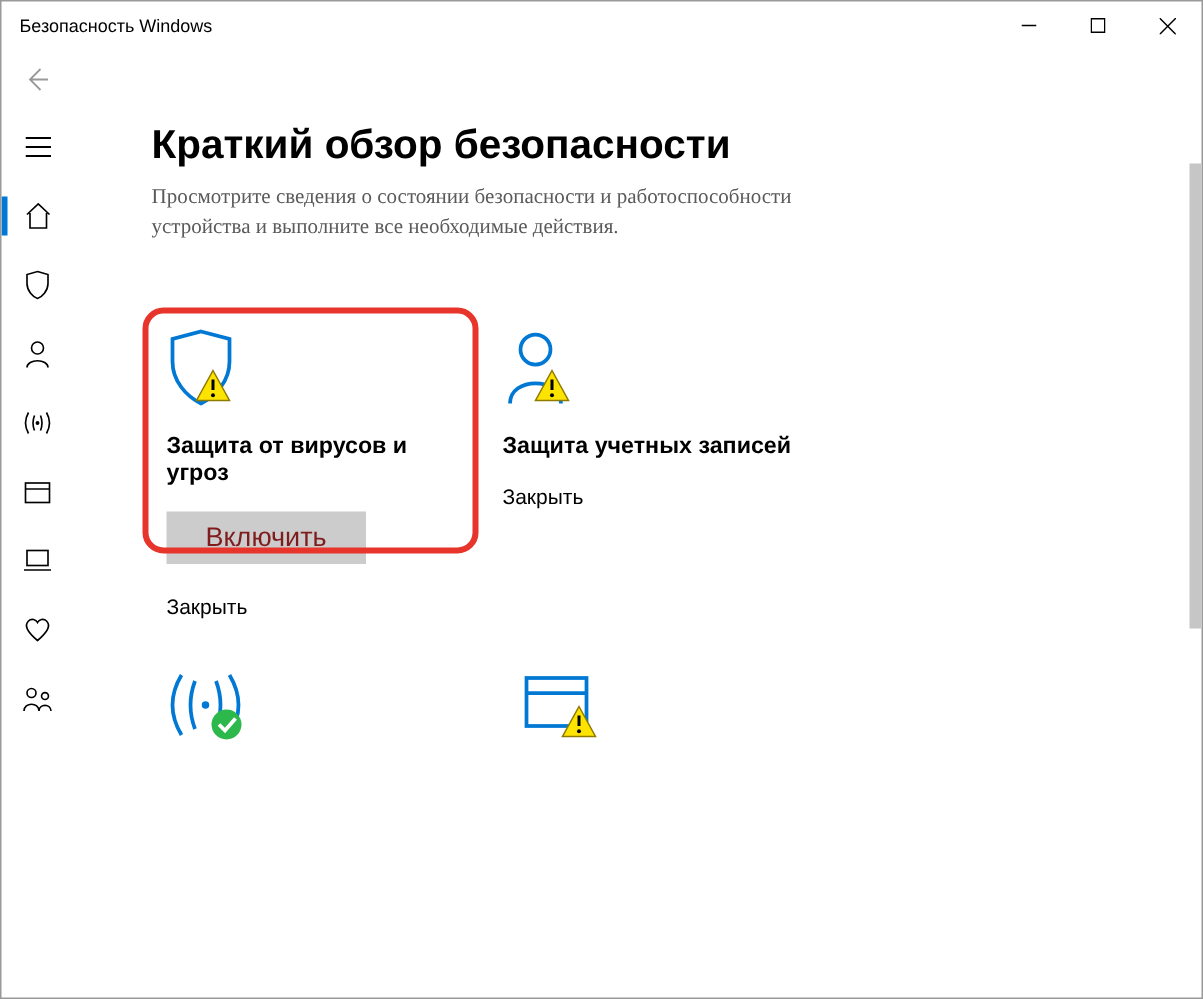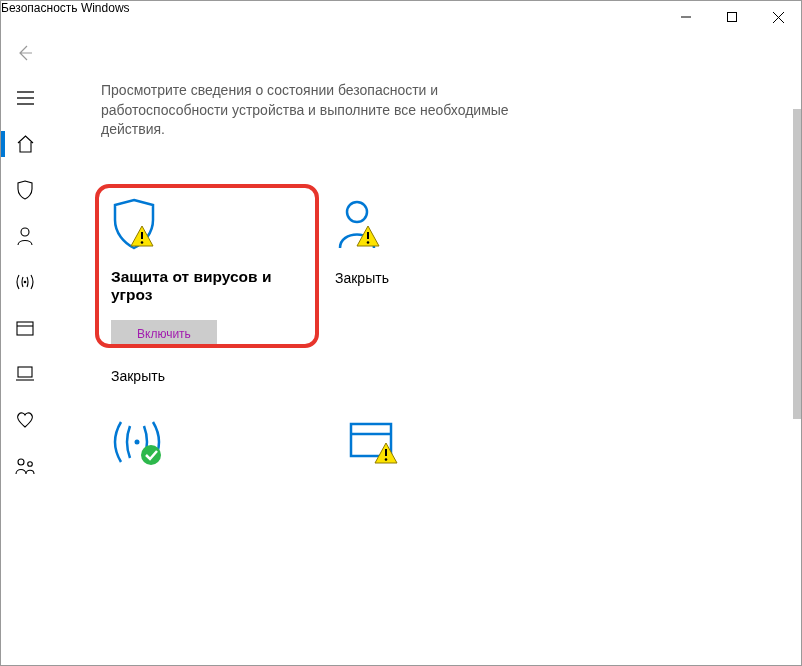--- a/index.html
+++ b/index.html
@@ -8,21 +8,22 @@
     background: #fff;
     width: 802px;
     height: 666px;
     overflow: hidden;
     border: 1px solid #999;
     position: relative;
   }
   .titlebar {
     height: 32px;
     display: flex;
-    align-items: flex-start;
+    align-items: center;
+    padding-left: 12px;
     font-size: 12px;
     color: #000;
   }
   .titlebar .spacer { flex: 1; }
   .winbtn {
     width: 46px;
     height: 32px;
     display: flex;
     align-items: center;
     justify-content: center;
@@ -77,20 +78,21 @@
     font-size: 27px;
     font-weight: 600;
     color: #000;
     margin-bottom: 10px;
   }
   .desc {
     font-size: 14px;
     color: #5a5a5a;
     line-height: 1.4;
     max-width: 440px;
+    font-family: Liberation Serif, serif;
   }
   .cards {
     margin-top: 56px;
     display: flex;
     flex-wrap: wrap;
     gap: 16px;
   }
   .card {
     width: 208px;
     position: relative;
@@ -118,22 +120,22 @@
   }
   .card-actions {
     padding-left: 10px;
     margin-top: 16px;
   }
   .btn {
     display: inline-block;
     background: #cccccc;
     border: none;
     padding: 7px 26px;
-    font-size: 12px;
-    color: #a21caf;
+    font-size: 18px;
+    color: #7f1d1d;
     font-family: inherit;
     margin-bottom: 16px;
   }
   .link {
     display: block;
     color: #000000;
     font-size: 14px;
     margin-top: 4px;
   }
   .highlight {
@@ -243,20 +245,21 @@
     <div class="side-item">
       <svg width="22" height="18" viewBox="0 0 22 18">
           <circle cx="7" cy="5" r="3" fill="none" stroke="#000" stroke-width="1.1"></circle>
           <circle cx="16" cy="7" r="2.3" fill="none" stroke="#000" stroke-width="1.1"></circle>
           <path d="M2 17 C2 11 12 11 12 17 M12 17 C12 12 20 12 20 17" fill="none" stroke="#000" stroke-width="1.1"></path>
         </svg>
     </div>
   </div>
 
   <div class="content">
+    <h1>Краткий обзор безопасности</h1>
     <p class="desc">Просмотрите сведения о состоянии безопасности и работоспособности устройства и выполните все необходимые действия.</p>
 
     <div class="cards">
       <div class="card">
         <div class="highlight"></div>
         <div class="card-icon">
           <svg width="50" height="54" viewBox="0 0 50 54">
             <path d="M23 2 L42 7 V22 C42 35 33 45 23 50 C13 45 4 35 4 22 V7 Z" fill="none" stroke="#0078d4" stroke-width="2.5"></path>
             <g transform="translate(20,28)">
               <path d="M11 0 L22 20 L0 20 Z" fill="#fde300" stroke="#8f7a00" stroke-width="1"></path>
@@ -277,20 +280,21 @@
           <svg width="50" height="54" viewBox="0 0 50 54">
             <circle cx="22" cy="14" r="10" fill="none" stroke="#0078d4" stroke-width="2.5"></circle>
             <path d="M5 50 C5 32 39 32 39 50" fill="none" stroke="#0078d4" stroke-width="2.5"></path>
             <g transform="translate(22,28)">
               <path d="M11 0 L22 20 L0 20 Z" fill="#fde300" stroke="#8f7a00" stroke-width="1"></path>
               <line x1="11" y1="6" x2="11" y2="13" stroke="#000" stroke-width="2"></line>
               <circle cx="11" cy="16.5" r="1.3" fill="#000"></circle>
             </g>
           </svg>
         </div>
+        <div class="card-title">Защита учетных записей</div>
         <div class="card-actions">
           <span class="link">Закрыть</span>
         </div>
       </div>
     </div>
 
     <div class="bottom-cards">
       <div style="width:208px">
         <svg width="56" height="46" viewBox="0 0 56 46">
           <path d="M10 2 Q-2 22 10 42 M42 2 Q54 22 42 42 M19 6 Q13 22 19 38 M33 6 Q39 22 33 38" fill="none" stroke="#0078d4" stroke-width="2.5"></path>

